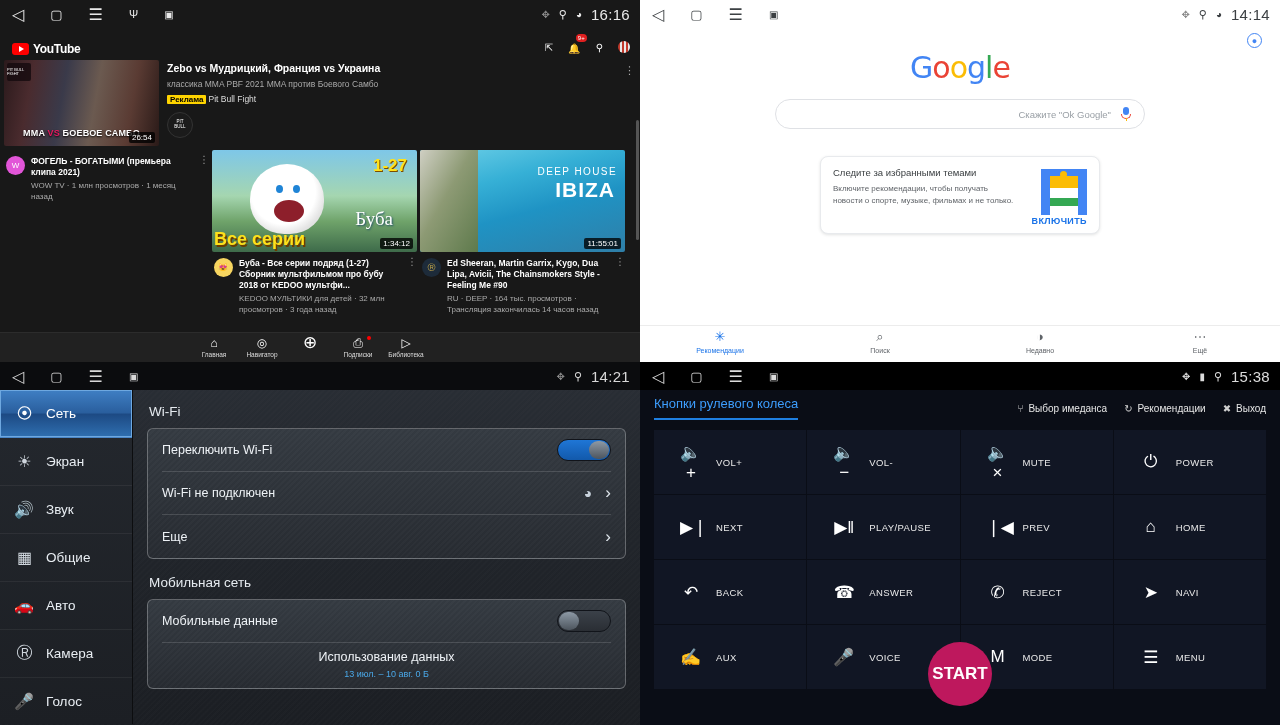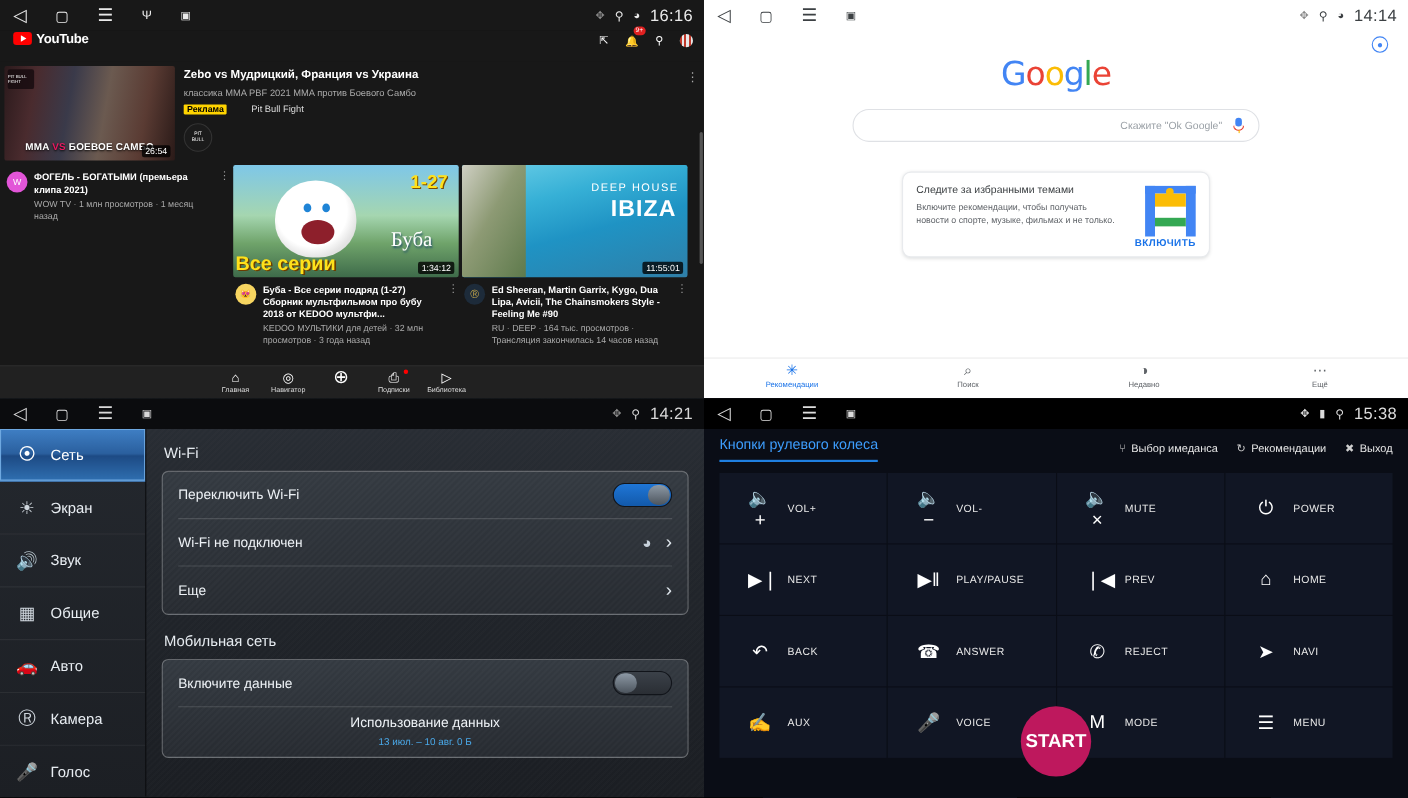--- a/index.html
+++ b/index.html
@@ -12,39 +12,39 @@
 
   
   .sysbar { height:28px; display:flex; align-items:center; padding:0 12px; position:relative; }
   .sysbar .navs { display:flex; align-items:center; gap:26px; }
   .sysbar .right { position:absolute; right:10px; top:0; height:28px; display:flex; align-items:center; gap:9px; }
   .sysbar .clock { font-size:15px; letter-spacing:.3px; }
 
   
   .yt { background:#181818; color:#fff; height:100%; }
   .yt .sysbar { background:#181818; color:#eaeaea; }
-  .ythead { height:28px; display:flex; align-items:flex-start; padding:0 12px; position:relative; background:#181818; }
+  .ythead { height:28px; display:flex; align-items:flex-end; padding:0 12px; position:relative; background:#181818; }
   .ytlogo { display:flex; align-items:center; gap:4px; }
   .ytplay { width:17px; height:12px; background:#f00; border-radius:3px; display:flex; align-items:center; justify-content:center; }
   .ytplay::after { content:""; border-left:5px solid #fff; border-top:3px solid transparent; border-bottom:3px solid transparent; margin-left:1px; }
   .ytname { font-size:12px; font-weight:bold; letter-spacing:-.3px; }
   .ythead .acts { position:absolute; right:10px; display:flex; align-items:center; gap:15px; }
   .badge { position:absolute; top:-4px; right:-6px; background:#e02020; color:#fff; font-size:6px; border-radius:6px; padding:1px 2px; line-height:1; }
 
   .adrow { display:flex; gap:8px; padding:4px 6px 2px 4px; position:relative; }
   .adthumb { width:155px; height:86px; border-radius:2px; position:relative; overflow:hidden;
     background:linear-gradient(100deg,#2b1a1c 0%,#4a2b2e 18%,#3a3a4a 38%,#6b5a50 58%,#5a3b33 80%,#2a1a18 100%); }
   .adthumb .ttl { position:absolute; bottom:8px; left:0; right:0; text-align:center; font-size:9px; font-weight:bold; letter-spacing:.2px; text-shadow:0 1px 2px #000; }
   .adthumb .ttl b { color:#e6195f; }
   .adthumb .pbf { position:absolute; top:3px; left:3px; width:24px; height:18px; background:rgba(20,10,14,.8); border-radius:2px; font-size:4px; color:#fff; display:flex; align-items:center; justify-content:center; line-height:1; }
   .dur { position:absolute; right:4px; bottom:3px; background:rgba(0,0,0,.78); font-size:8px; padding:1px 3px; border-radius:2px; color:#fff; }
   .admeta { flex:1; padding-top:2px; padding-right:16px; }
   .admeta .t { font-size:10.5px; font-weight:bold; line-height:1.25; }
   .admeta .s { font-size:8.5px; color:#aaa; margin-top:4px; }
-  .admeta .p { margin-top:5px; display:flex; align-items:center; gap:22px; }
+  .admeta .p { margin-top:5px; display:flex; align-items:center; gap:2px; }
   .adtag { background:#ffd400; color:#000; font-size:8px; font-weight:bold; padding:0 3px; border-radius:1px; }
   .adadv { font-size:8.5px; color:#ddd; }
   .adchan { width:26px; height:26px; border-radius:50%; background:#1b1b1b; border:1px solid #333; margin-top:8px; display:flex; align-items:center; justify-content:center; font-size:4.5px; color:#fff; text-align:center; line-height:1.1; }
   .kebab { position:absolute; right:5px; top:8px; color:#aaa; font-size:11px; letter-spacing:0; }
 
   .vrow { display:flex; gap:3px; padding:2px 4px 0 4px; }
   .vcard { width:205px; }
   .vthumb { width:100%; height:102px; border-radius:2px; position:relative; overflow:hidden; }
   .v1 { background:linear-gradient(175deg,#221811 0%,#3e2a16 35%,#6d4a20 60%,#20160e 100%); }
   .v1 .big { position:absolute; top:42px; left:0; right:0; text-align:center; font-size:17px; letter-spacing:4px; color:#f3e4cf; font-family:"Liberation Serif", serif; }
@@ -427,21 +427,21 @@
           </div>
           <div class="crow">
             <span class="lbl">Еще</span>
             <span class="chev">›</span>
           </div>
         </div>
 
         <div class="sechead" style="margin-top:16px;">Мобильная сеть</div>
         <div class="card">
           <div class="crow">
-            <span class="lbl">Включите данные</span>
+            <span class="lbl">Мобильные данные</span>
             <span class="toggle off">
                 <span class="knob"></span>
               </span>
           </div>
           <div class="usage">
             <div class="u1">Использование данных</div>
             <div class="u2">13 июл. – 10 авг. 0 Б</div>
           </div>
         </div>
       </div>

